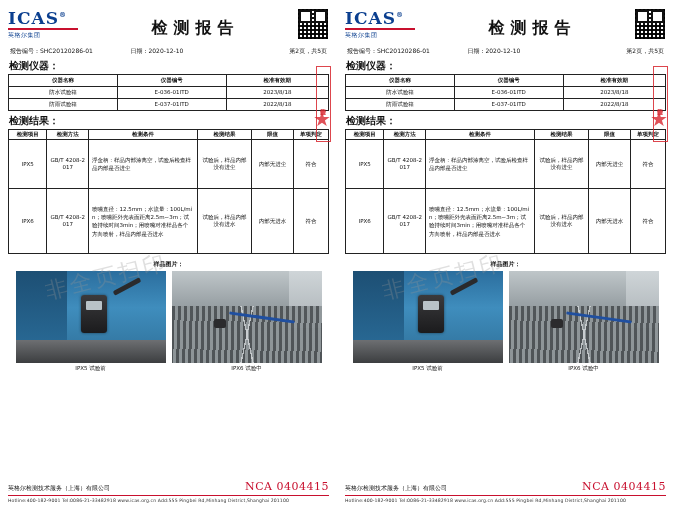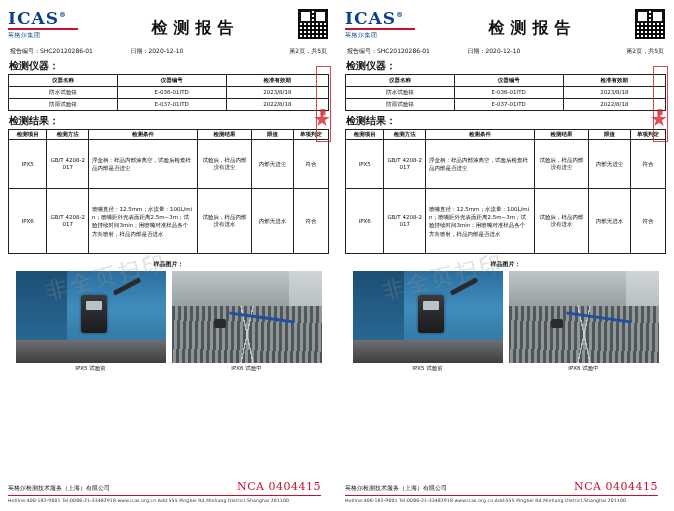--- a/index.html
+++ b/index.html
@@ -151,21 +151,21 @@
   }
   .small-dev{
     position:absolute;left:28%;top:52%;width:12px;height:9px;
     background:#2b2b2d;border-radius:2px;z-index:4;
   }
   .cap{
     text-align:center;font-size:5.5px;color:#111;margin-top:2px;
   }
   
   .footer{
-    position:absolute;left:8px;right:16px;bottom:8px;
+    position:absolute;left:8px;right:8px;bottom:8px;
   }
   .f-line1{
     display:flex;align-items:flex-end;justify-content:space-between;
     border-bottom:1px solid #c8102e;padding-bottom:2px;
   }
   .f-company{font-size:6px;color:#111;}
   .f-nca{
     font-family:"DejaVu Serif","Liberation Serif",serif;
     font-size:11px;color:#c8102e;letter-spacing:0.5px;
   }

